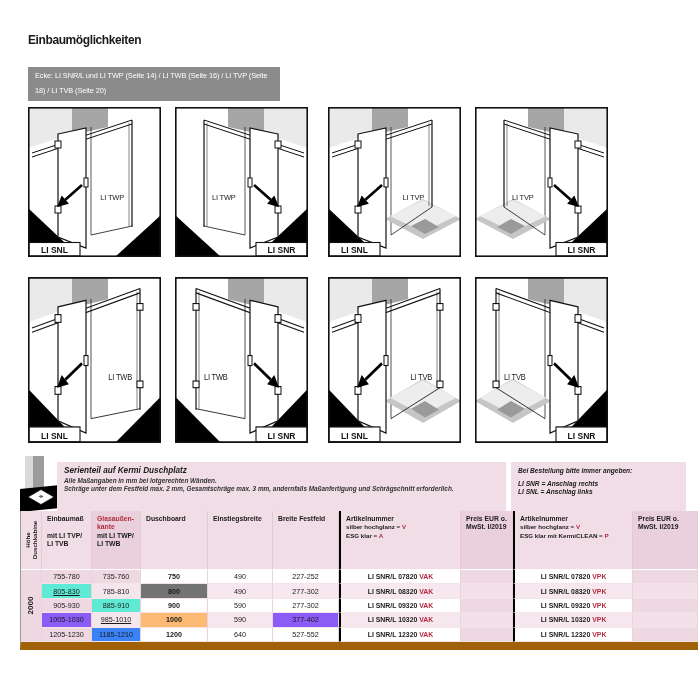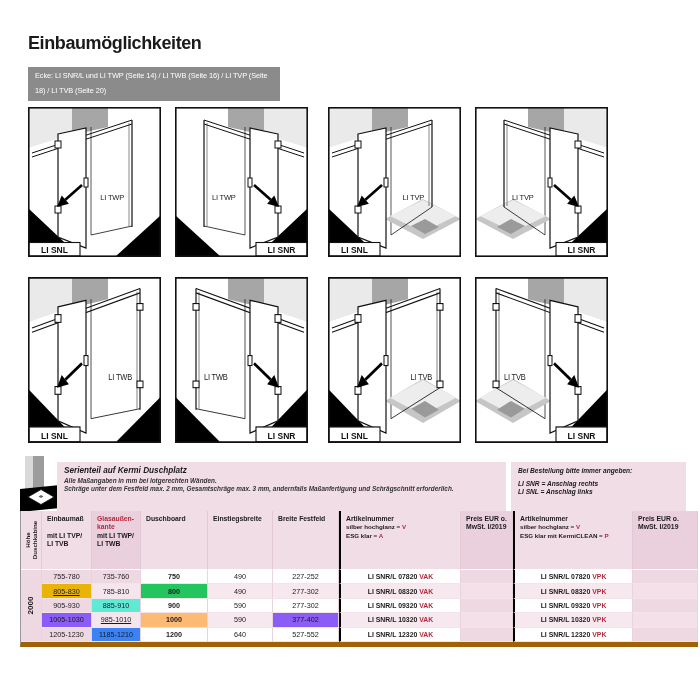--- a/index.html
+++ b/index.html
@@ -1,33 +1,33 @@
 <!DOCTYPE html>
 <html><head>
 <meta charset="utf-8">
 <style>
   html,body{margin:0;padding:0;background:#fff;}
   #page{position:relative;width:700px;height:700px;background:#fff;overflow:hidden;
         font-family:"Liberation Sans",sans-serif;color:#1a1a1a;}
-  #page-title{position:absolute;left:28px;top:33px;font-size:18px;font-weight:bold;letter-spacing:-0.4px;}
+  #page-title{position:absolute;left:28px;top:33px;font-size:12px;font-weight:bold;letter-spacing:-0.4px;}
   #banner{position:absolute;left:28px;top:67px;width:238px;height:29px;background:#8b8b8b;color:#fff;
           font-size:7.4px;line-height:14.5px;padding:2px 7px 3px 7px;letter-spacing:-0.1px;}
   .diag{position:absolute;}
   .diag svg{display:block;}
   #info-icon{position:absolute;left:20px;top:456px;}
   .infobox{position:absolute;top:462px;height:49px;background:#f1dde6;box-sizing:border-box;font-style:italic;}
   #info-box1{left:57px;width:449px;padding:4px 6px 0 7px;}
   #info-box1 .t{font-size:8.2px;font-weight:bold;margin-bottom:2px;}
   #info-box1 .l{font-size:6.4px;line-height:8.2px;font-weight:600;color:#333;}
   #info-box2{left:511px;width:175px;padding:5px 6px 0 7px;}
   #info-box2 .t{font-size:6.6px;font-weight:bold;margin-bottom:6px;}
   #info-box2 .l{font-size:6.6px;line-height:8.4px;font-weight:bold;}
   #spec-table{position:absolute;left:20px;top:511px;width:677px;display:grid;
               grid-template-rows:59px repeat(5,14.4px);
-              border-bottom:5px solid #a16207;border-left:1px solid #999;}
+              border-bottom:8px solid #a16207;border-left:1px solid #999;}
   .hc{background:#f1dde6;font-size:6.8px;font-weight:bold;line-height:8.4px;padding:4px 3px 0 5px;
       box-sizing:border-box;border-right:1px solid #e3c9d4;border-bottom:1px solid #fff;overflow:hidden;}
   .hc.mid{background:#eacfdc;}
   .bdl{border-left:2px solid #000 !important;}
   .vert{display:flex;align-items:center;justify-content:center;padding:0;}
   .vert>div{transform:rotate(-90deg);white-space:nowrap;text-align:center;}
   .bc{box-sizing:border-box;display:flex;align-items:center;justify-content:center;
       font-size:7.2px;border-right:1px solid #e9d3dd;border-bottom:1px solid #f3e4ea;white-space:nowrap;}
   .red{color:#b32b3f;}
   .sub{font-weight:bold;}
@@ -289,23 +289,23 @@
       <div class="bc" style="grid-area: 2 / 5; background: rgb(255, 255, 255);">490</div>
       <div class="bc" style="grid-area: 2 / 6; background: rgb(255, 255, 255);">227-252</div>
       <div class="bc bdl" style="grid-area: 2 / 7; background: rgb(255, 255, 255); font-size: 6.9px;">
         <b>LI SNR/L 07820&nbsp;<span class="red">VAK</span></b>
       </div>
       <div class="bc" style="grid-area: 2 / 8; background: rgb(238, 216, 226);"></div>
       <div class="bc bdl" style="grid-area: 2 / 9; background: rgb(255, 255, 255); font-size: 6.9px;">
         <b>LI SNR/L 07820&nbsp;<span class="red">VPK</span></b>
       </div>
       <div class="bc" style="grid-area: 2 / 10; background: rgb(238, 216, 226);"></div>
-      <div class="bc" style="grid-area: 3 / 2; background: #eab308; text-decoration: underline;">805-830</div>
+      <div class="bc" style="grid-area: 3 / 2; background: #5eead4; text-decoration: underline;">805-830</div>
       <div class="bc" style="grid-area: 3 / 3; background: rgb(245, 229, 236);">785-810</div>
-      <div class="bc" style="grid-area: 3 / 4; background: #22c55e;">
+      <div class="bc" style="grid-area: 3 / 4; background: #737373;">
         <b>800</b>
       </div>
       <div class="bc" style="grid-area: 3 / 5; background: rgb(246, 232, 238);">490</div>
       <div class="bc" style="grid-area: 3 / 6; background: rgb(246, 232, 238);">277-302</div>
       <div class="bc bdl" style="grid-area: 3 / 7; background: rgb(246, 232, 238); font-size: 6.9px;">
         <b>LI SNR/L 08320&nbsp;<span class="red">VAK</span></b>
       </div>
       <div class="bc" style="grid-area: 3 / 8; background: rgb(243, 224, 232);"></div>
       <div class="bc bdl" style="grid-area: 3 / 9; background: rgb(246, 232, 238); font-size: 6.9px;">
         <b>LI SNR/L 08320&nbsp;<span class="red">VPK</span></b>

